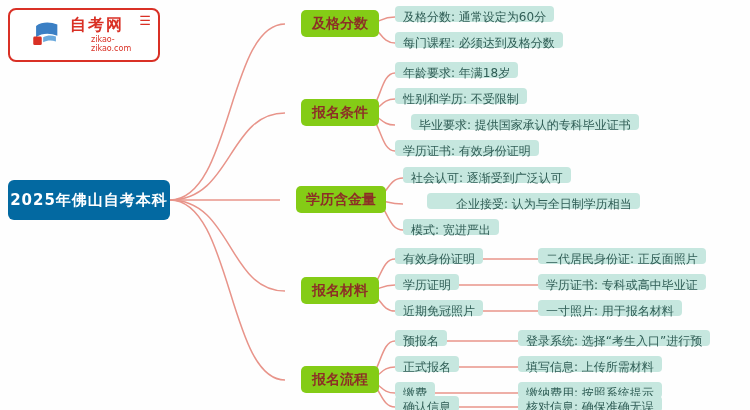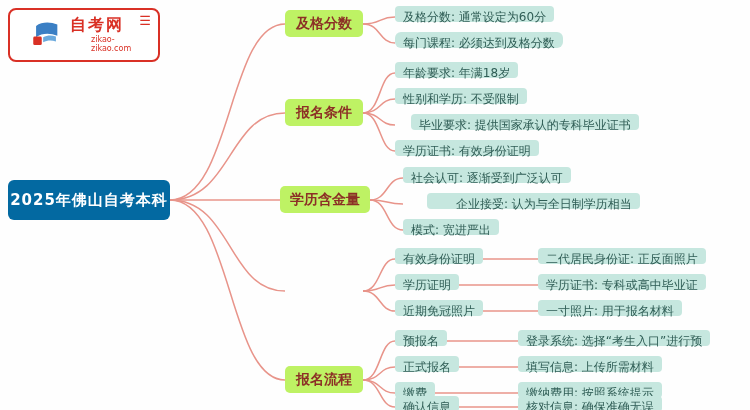--- a/index.html
+++ b/index.html
@@ -12,22 +12,22 @@
     background:#fff;display:flex;align-items:center;padding:0 19px;gap:7px;}
   .logo-text{display:flex;flex-direction:column;line-height:1.1;}
   .logo-name{color:#d93025;font-size:16px;font-weight:bold;letter-spacing:2px;}
   .logo-url{color:#d93025;font-size:8px;margin-top:2px;margin-left:21px;}
   .menu-icon{position:absolute;top:4px;right:7px;color:#d93025;font-size:13px;line-height:1;cursor:pointer;}
 
   .root{left:8px;top:180px;width:162px;height:40px;background:#0369a1;border-radius:6px;
     color:#fff;font-size:15px;font-weight:bold;display:flex;align-items:center;justify-content:center;
     letter-spacing:1px;}
 
-  .branch{background:#bef264;color:#8c3026;font-weight:bold;font-size:14px;height:27px;
-    border-radius:5px;display:flex;align-items:center;justify-content:center;}
+  .branch{background:#84cc16;color:#8c3026;font-weight:bold;font-size:14px;height:27px;
+    border-radius:5px;display:flex;align-items:center;justify-content:center;margin-left:16px;}
 
   .leaf{background:#c6e7df;color:#2f5d55;font-size:12px;line-height:16px;padding:3px 8px;
     border-radius:4px;white-space:nowrap;height:16px;}
 </style>
 </head>
 <body>
 
 <div class="canvas">
 
   <svg class="lines" width="750" height="410">
@@ -84,24 +84,25 @@
       <span class="logo-url">zikao-zikao.com</span>
     </span>
     <span class="menu-icon">☰</span>
   </div>
 
   <div class="node root">2025年佛山自考本科</div>
 
   <div class="node branch" style="left:285px;top:10px;width:78px;">及格分数</div>
   <div class="node branch" style="left:280px;top:186px;width:90px;">学历含金量</div>
   <div class="node branch" style="left:285px;top:99px;width:78px;">报名条件</div>
+  <div class="node branch" style="left:285px;top:277px;width:78px;">报名材料</div>
   <div class="node branch" style="left:285px;top:366px;width:78px;">报名流程</div>
 
   <div class="node leaf" style="left:395px;top:6px;">及格分数: 通常设定为60分</div>
-  <div class="node leaf" style="left:395px;top:32px;border-radius:6px;">每门课程: 必须达到及格分数</div>
+  <div class="node leaf" style="left:395px;top:32px;">每门课程: 必须达到及格分数</div>
 
   <div class="node leaf" style="left:395px;top:62px;">年龄要求: 年满18岁</div>
   <div class="node leaf" style="left:395px;top:88px;">性别和学历: 不受限制</div>
   <div class="node leaf" style="left:411px;top:114px;">毕业要求: 提供国家承认的专科毕业证书</div>
   <div class="node leaf" style="left:395px;top:140px;">学历证书: 有效身份证明</div>
 
   <div class="node leaf" style="left:403px;top:167px;">社会认可: 逐渐受到广泛认可</div>
   <div class="node leaf" style="left:427px;top:193px;padding-left:29px;">企业接受: 认为与全日制学历相当</div>
   <div class="node leaf" style="left:403px;top:219px;">模式: 宽进严出</div>
 

